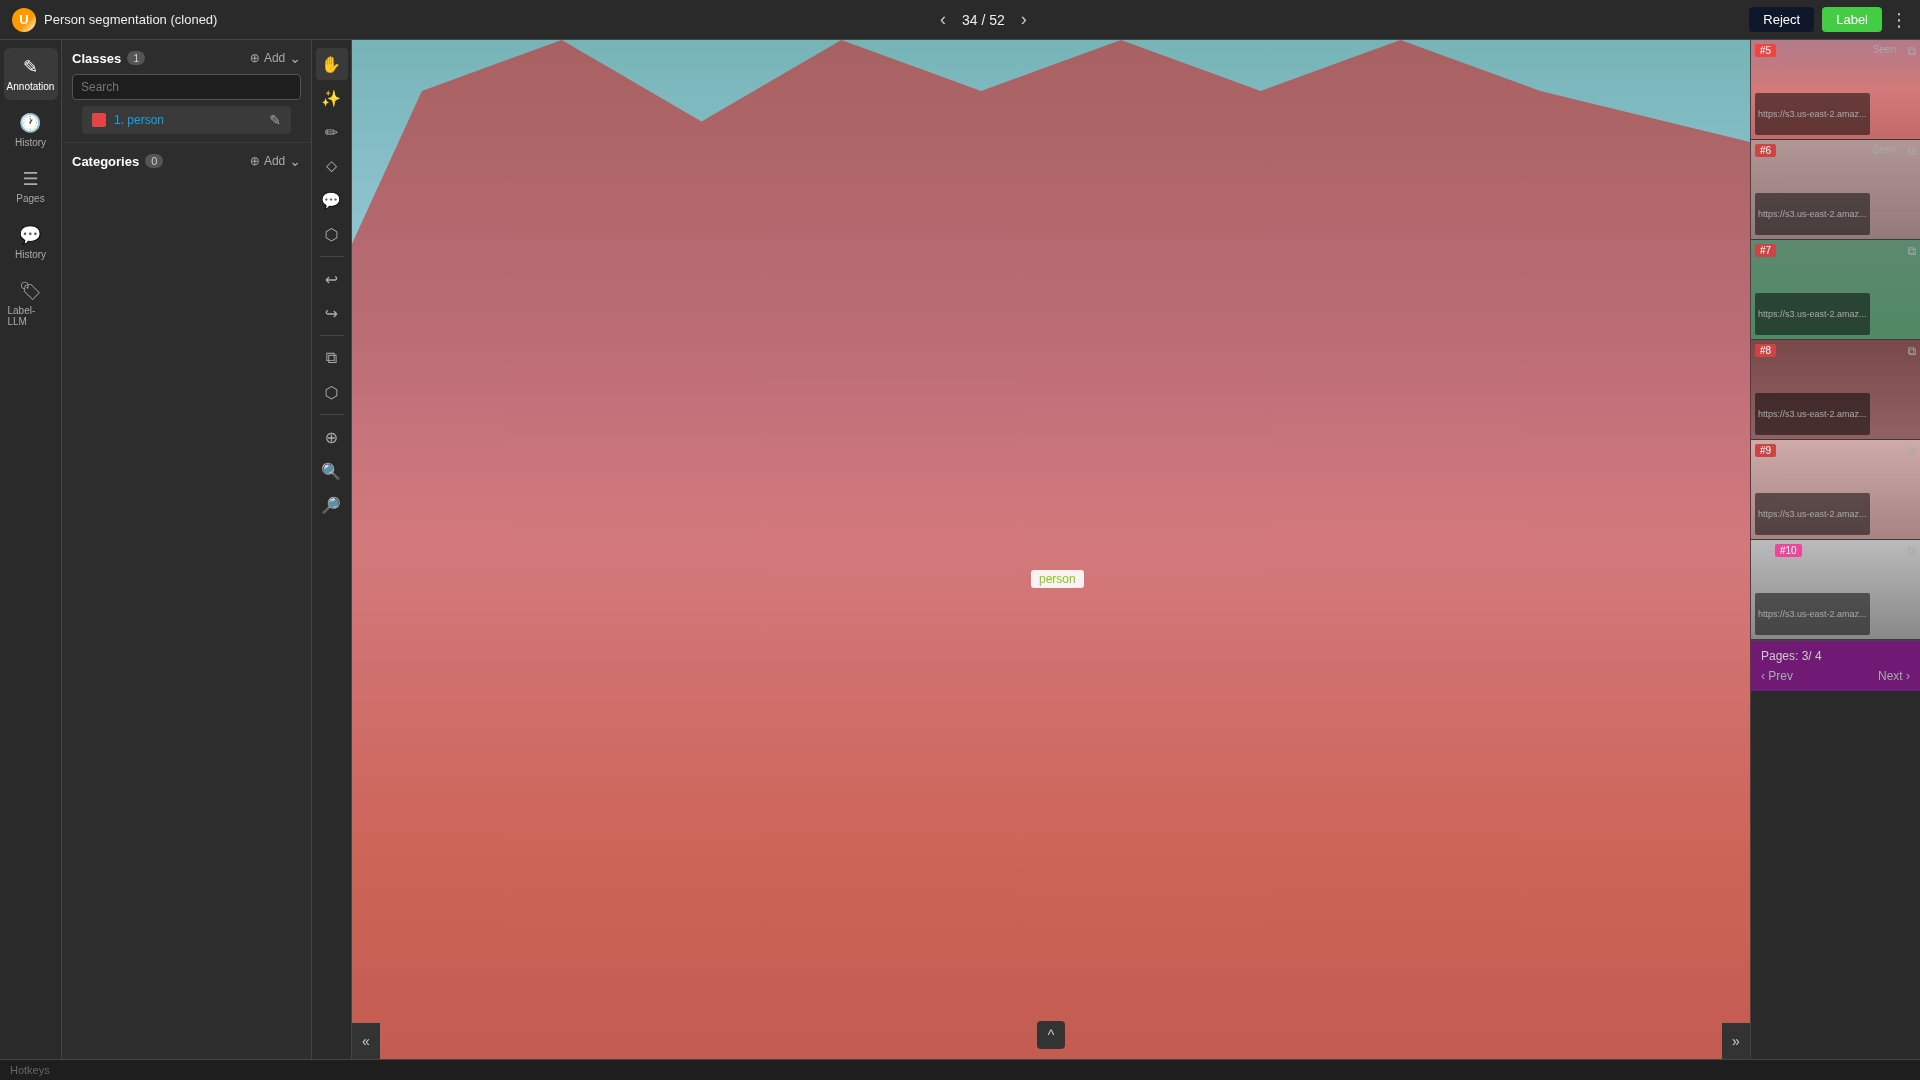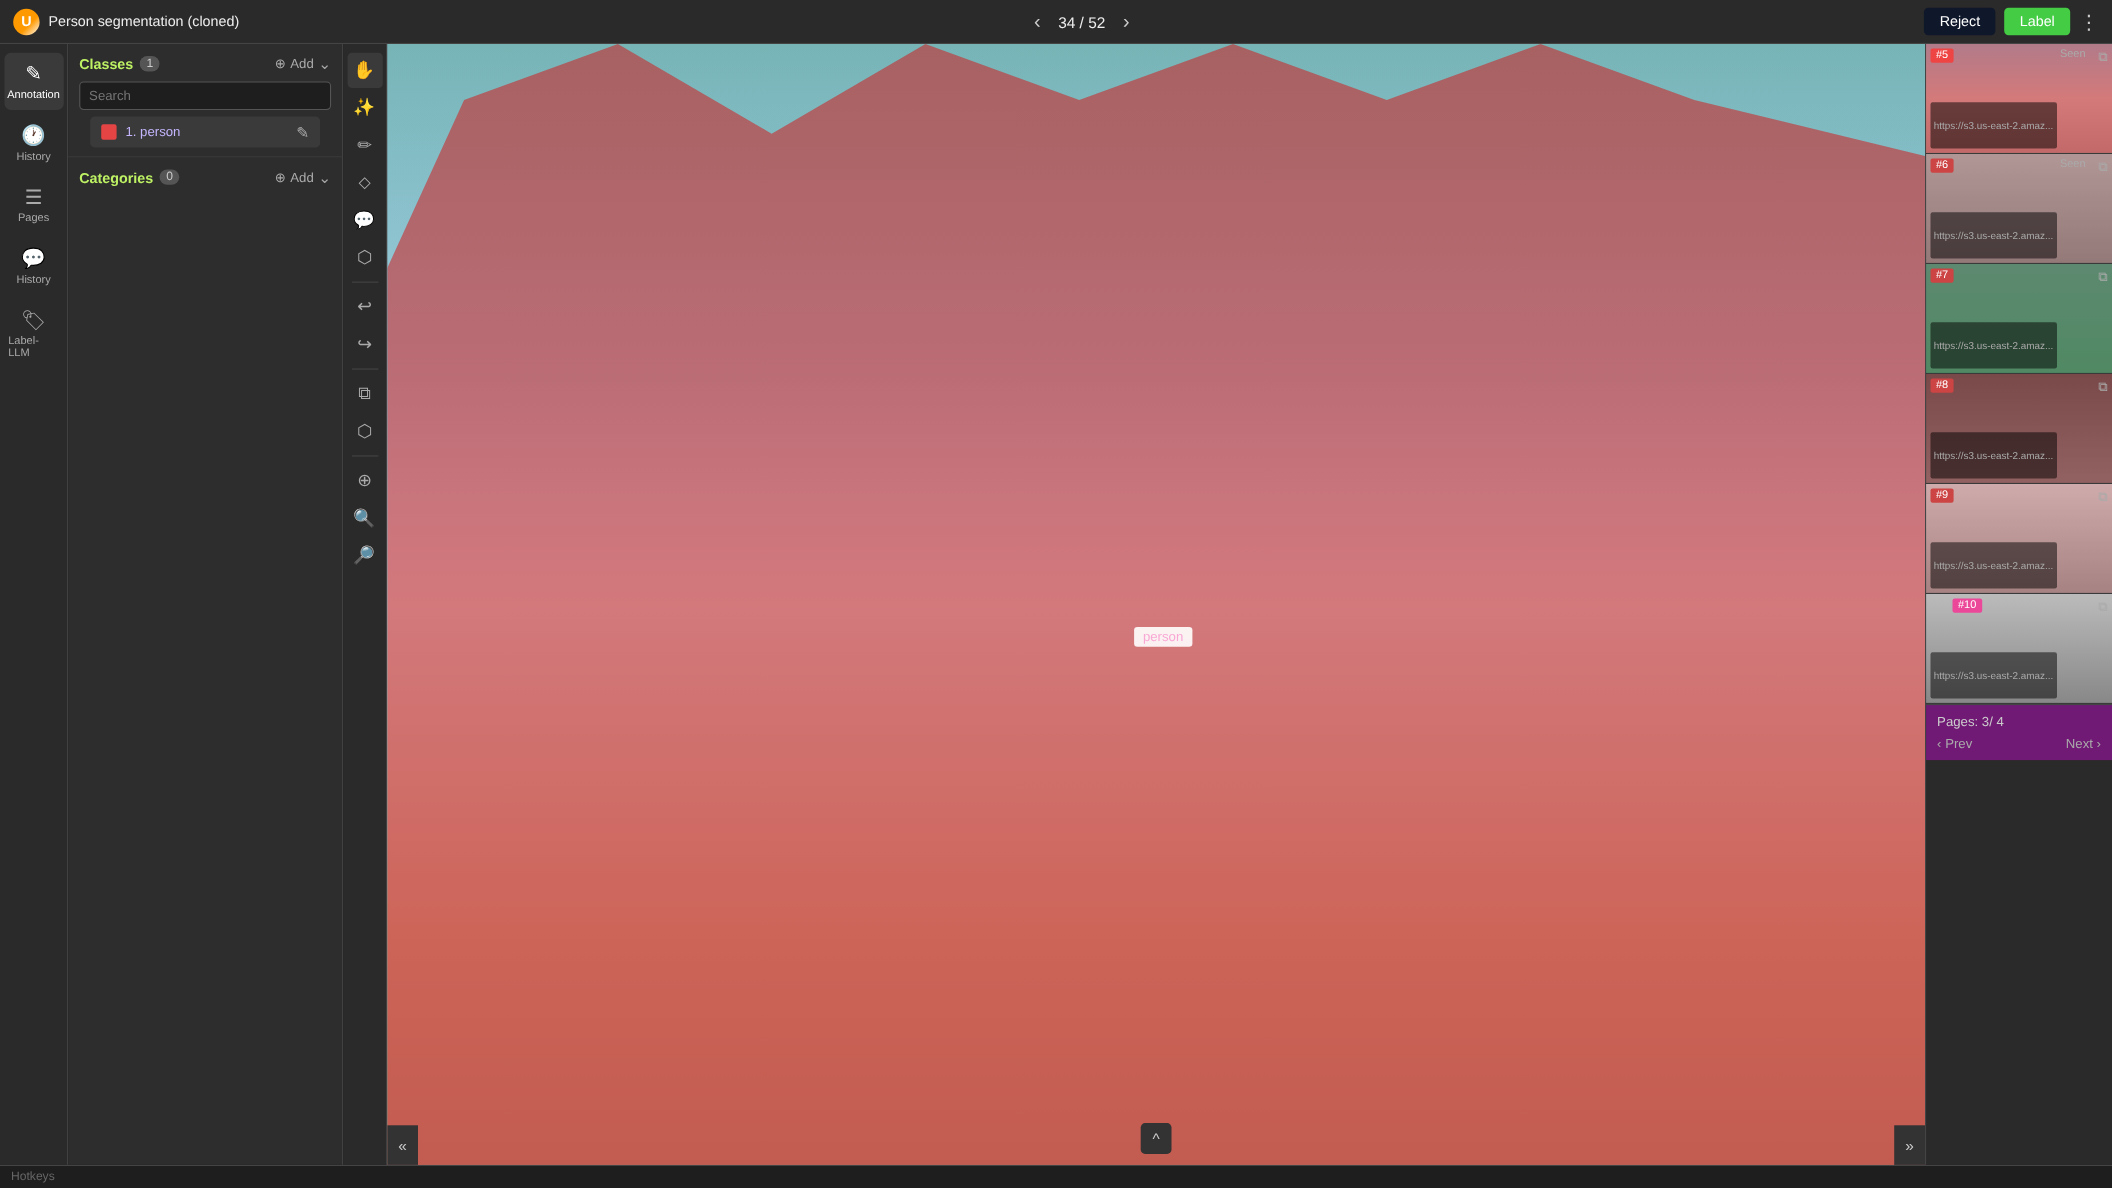--- a/index.html
+++ b/index.html
@@ -128,21 +128,21 @@
       align-items: center;
       justify-content: space-between;
       margin-bottom: 8px;
     }
     .panel-header-left {
       display: flex;
       align-items: center;
       gap: 6px;
     }
     .panel-title {
-      color: #bef264;
+      color: #ffffff;
       font-size: 13px;
       font-weight: 600;
     }
     .count-badge {
       background: #555;
       color: #ccc;
       border-radius: 10px;
       padding: 1px 6px;
       font-size: 11px;
     }
@@ -181,21 +181,21 @@
       gap: 8px;
     }
     .class-color {
       width: 14px; height: 14px;
       border-radius: 2px;
       background: #e44;
       flex-shrink: 0;
     }
     .class-label {
       flex: 1;
-      color: #c4b5fd;
+      color: #0ea5e9;
       font-size: 12px;
     }
     .edit-icon {
       color: #aaa;
       font-size: 14px;
       cursor: pointer;
     }
 
     .categories-section {
       padding: 10px;
@@ -253,21 +253,21 @@
       background: linear-gradient(180deg, #87CEEB 0%, #a8d5f0 30%, #d4e8f0 50%, #c8bba0 80%, #b0a890 100%);
       position: absolute;
       top: 0; left: 0;
     }
     .annotation-label {
       position: absolute;
       top: 50%;
       left: 50%;
       transform: translate(-20px, 20px);
       background: rgba(255,255,255,0.9);
-      color: #f9a8d4;
+      color: #84cc16;
       padding: 2px 8px;
       border-radius: 3px;
       font-size: 12px;
       pointer-events: none;
     }
     .canvas-bottom-controls {
       position: absolute;
       bottom: 10px;
       left: 50%;
       transform: translateX(-50%);

